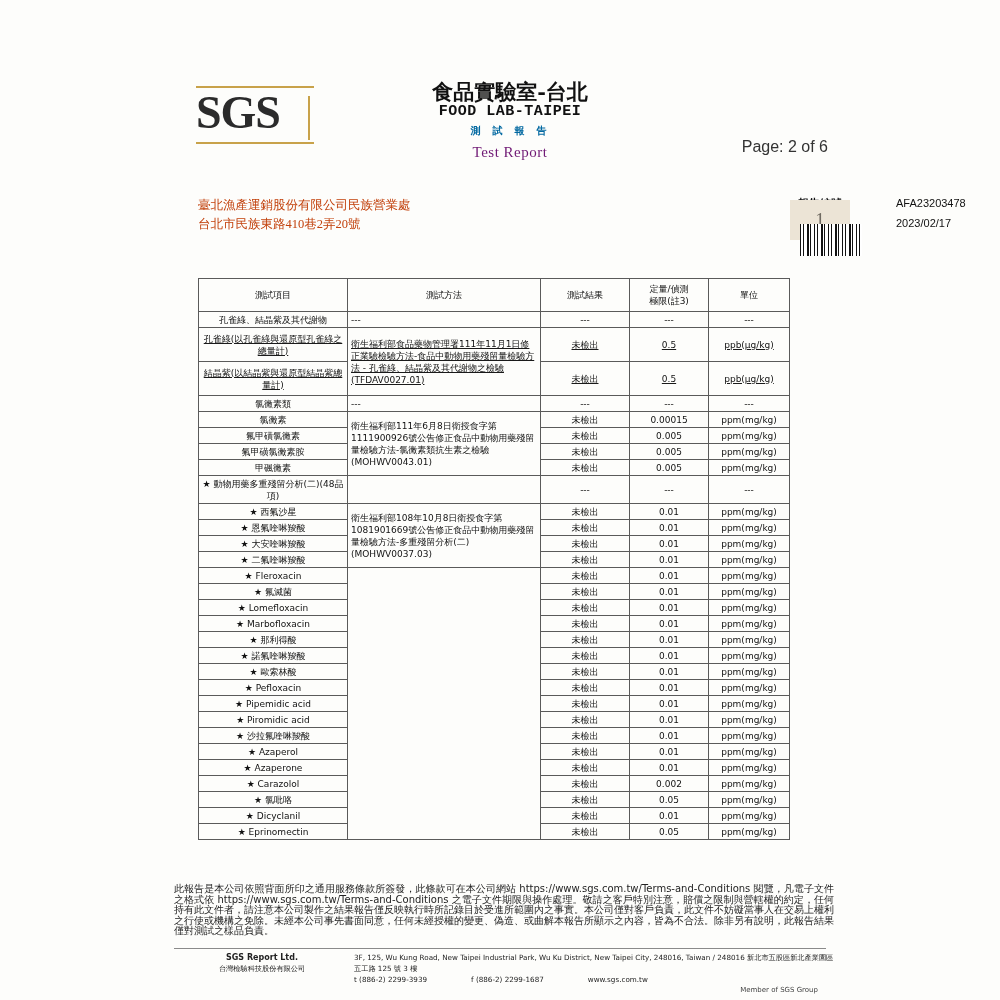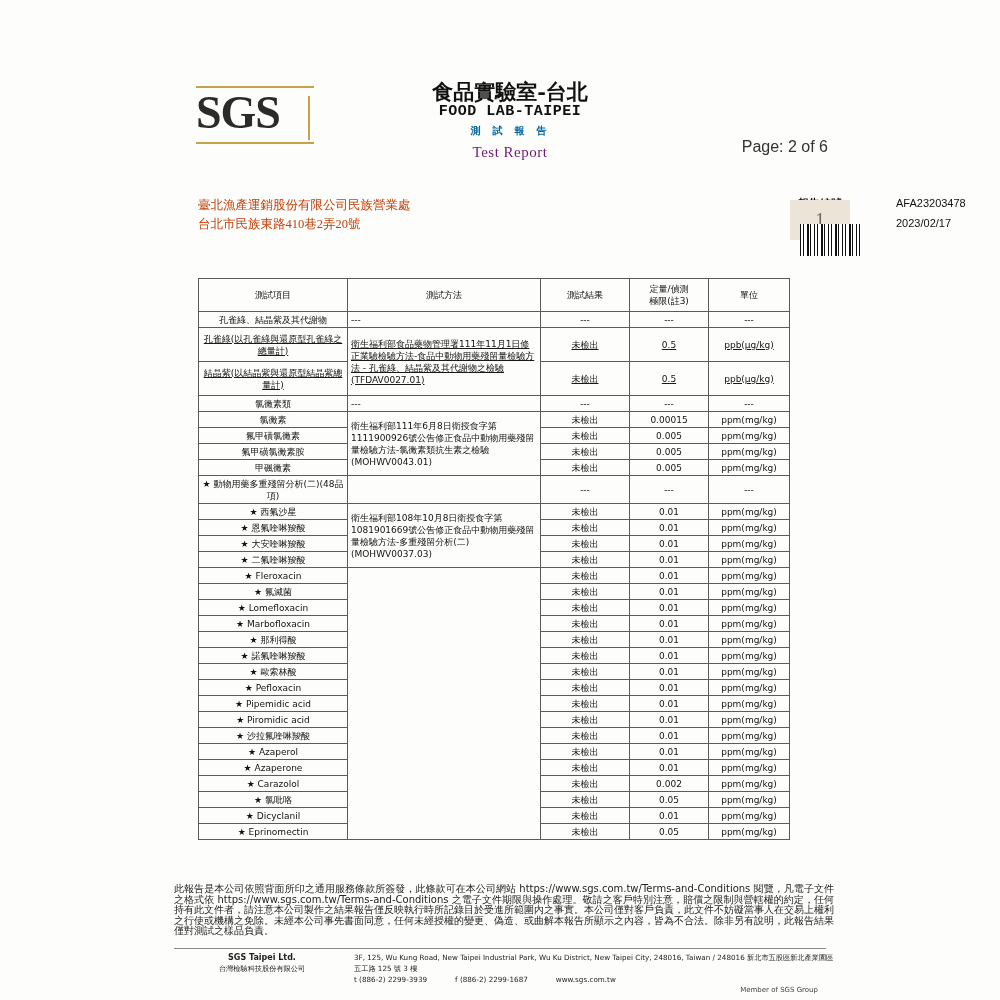--- a/index.html
+++ b/index.html
@@ -123,21 +123,21 @@
   .foot-rule{
     position:absolute;left:174px;top:948px;width:652px;height:1px;background:#8a8a8a;
   }
   .foot-bottom{
     position:absolute;left:174px;top:952px;width:660px;
     display:flex;font-size:7.2px;font-family:"DejaVu Sans",sans-serif;color:#222;
   }
   .fb-left{width:176px;text-align:center;line-height:11px;}
   .fb-left .b1{font-weight:bold;font-size:8px;}
   .fb-right{flex:1;line-height:11px;padding-left:4px;}
-  .fb-right .row2{display:flex;gap:28px;}
+  .fb-right .row2{display:flex;gap:44px;}
   .mem{
     position:absolute;right:182px;top:986px;
     font-size:7px;color:#444;font-family:"DejaVu Sans",sans-serif;
   }
 </style>
 </head>
 <body>
 
 <div class="page">
 
@@ -390,21 +390,21 @@
       </tr>
     </tbody>
   </table>
 
   <div class="footer">
     <div class="foot-p">此報告是本公司依照背面所印之通用服務條款所簽發，此條款可在本公司網站 https://www.sgs.com.tw/Terms-and-Conditions 閱覽，凡電子文件之格式依 https://www.sgs.com.tw/Terms-and-Conditions 之電子文件期限與操作處理。敬請之客戶特別注意，賠償之限制與營轄權的約定，任何持有此文件者，請注意本公司製作之結果報告僅反映執行時所記錄目於受進所範圍內之事實。本公司僅對客戶負責，此文件不妨礙當事人在交易上權利之行使或機構之免除。未經本公司事先書面同意，任何未經授權的變更、偽造、或曲解本報告所顯示之內容，皆為不合法。除非另有說明，此報告結果僅對測試之樣品負責。</div>
   </div>
   <div class="foot-rule"></div>
   <div class="foot-bottom">
     <div class="fb-left">
-      <div class="b1">SGS Taipei Ltd.</div>
+      <div class="b1">SGS Report Ltd.</div>
       <div>台灣檢驗科技股份有限公司</div>
     </div>
     <div class="fb-right">
       <div>3F, 125, Wu Kung Road, New Taipei Industrial Park, Wu Ku District, New Taipei City, 248016, Taiwan / 248016 新北市五股區新北產業園區五工路 125 號 3 樓</div>
       <div class="row2">
         <span>t (886-2) 2299-3939</span>
         <span>f (886-2) 2299-1687</span>
         <span>www.sgs.com.tw</span>
       </div>
     </div>

